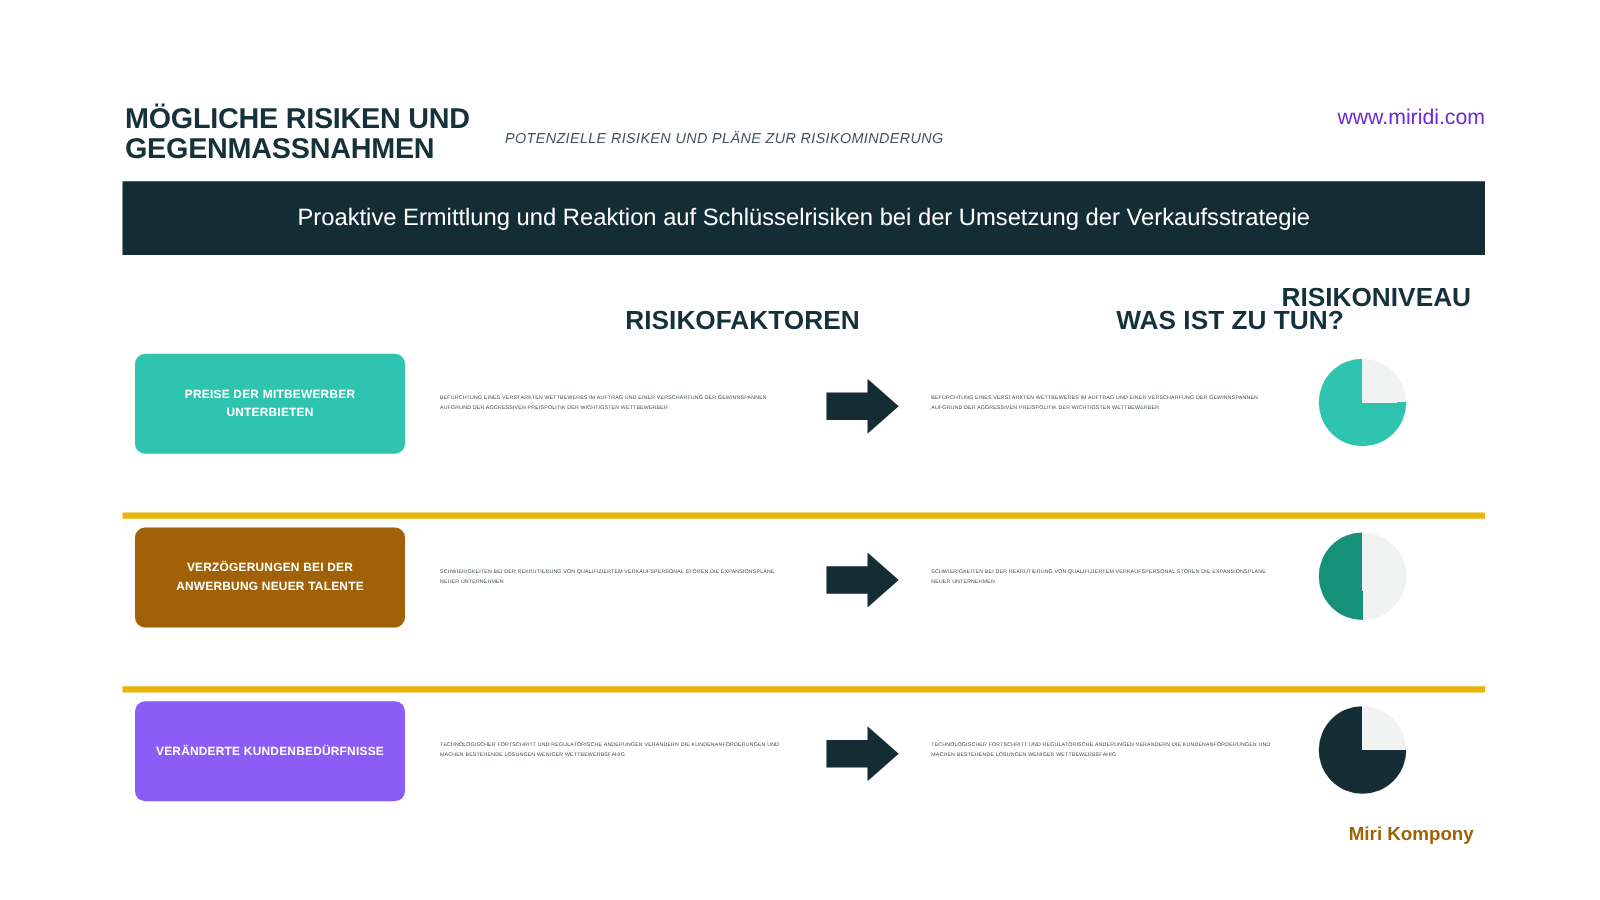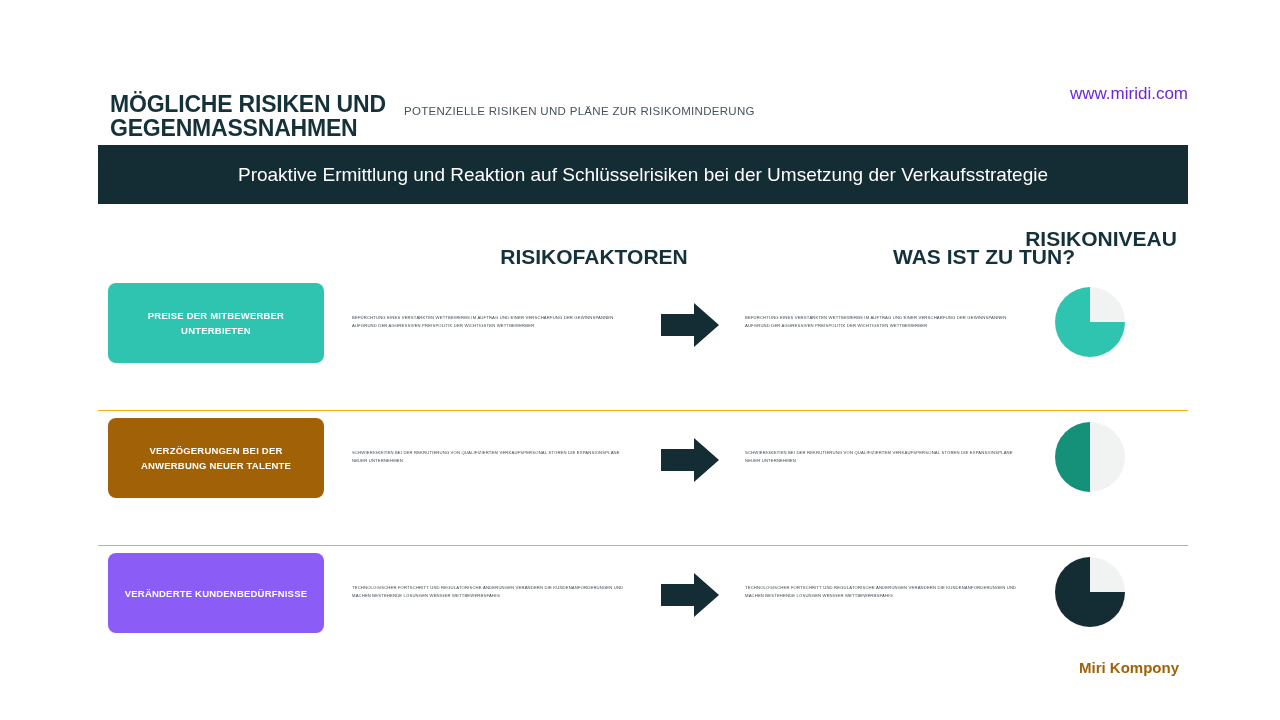--- a/index.html
+++ b/index.html
@@ -27,40 +27,41 @@
     left: 98px;
     top: 80px;
     width: 1090px;
     height: 56px;
   }
   .title {
     position: absolute;
     left: 0;
     top: 0;
     width: 430px;
-    margin: 12px;
+    margin: 2px;
     font-size: 23px;
     font-weight: 700;
     line-height: 24px;
     letter-spacing: -0.2px;
     color: #15313a;
     text-transform: uppercase;
   }
   .subtitle {
     position: absolute;
     left: 306px;
     top: 24px;
     width: 520px;
     margin: 0;
     font-size: 11.5px;
     font-weight: 400;
     line-height: 14px;
     letter-spacing: 0.3px;
     color: #44555c;
     text-transform: uppercase;
+    font-style: italic;
   }
   .website {
     position: absolute;
     right: 0;
     top: 4px;
     font-size: 17px;
     font-weight: 400;
     color: #6d28d9;
     white-space: nowrap;
   }
@@ -110,21 +111,21 @@
   
   .rows {
     position: absolute;
     left: 98px;
     top: 276px;
     width: 1090px;
   }
   .row {
     position: relative;
     height: 134px;
-    border-bottom: 1px solid #eab308;
+    border-bottom: 5px solid #eab308;
   }
   .row:last-child { border-bottom: none; }
 
   .chip {
     position: absolute;
     left: 10px;
     top: 7px;
     width: 216px;
     height: 80px;
     border-radius: 8px;

